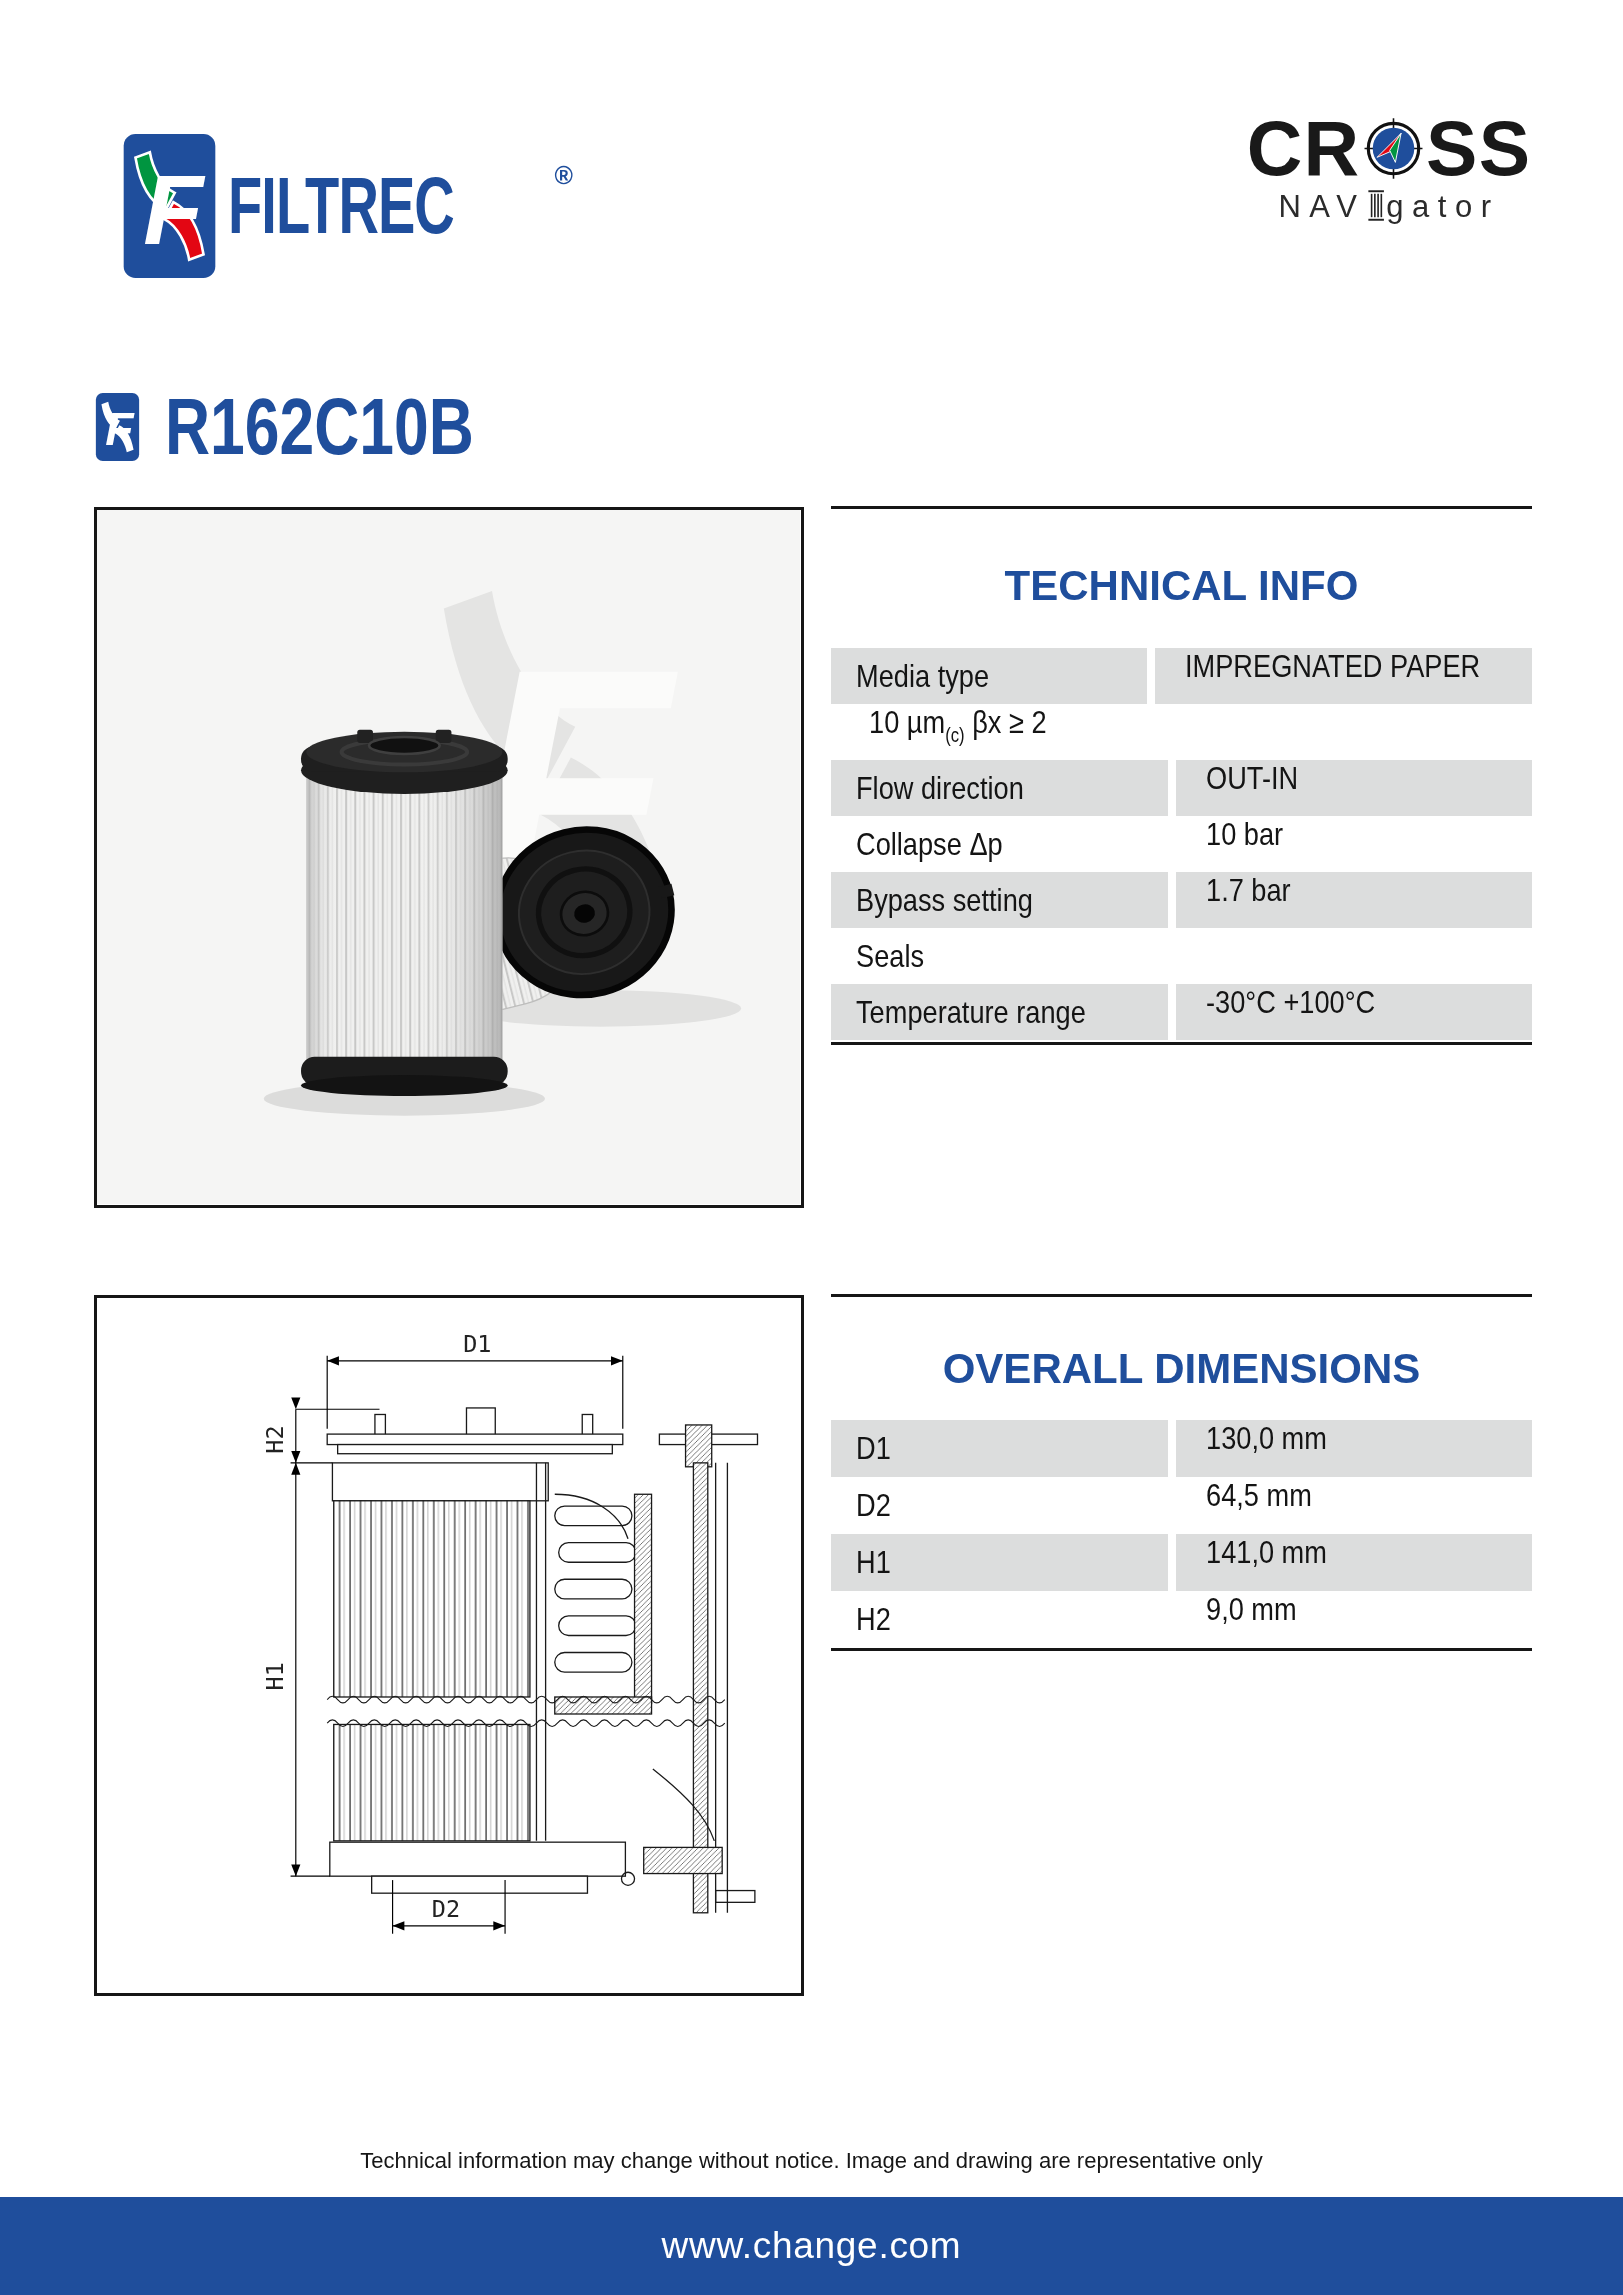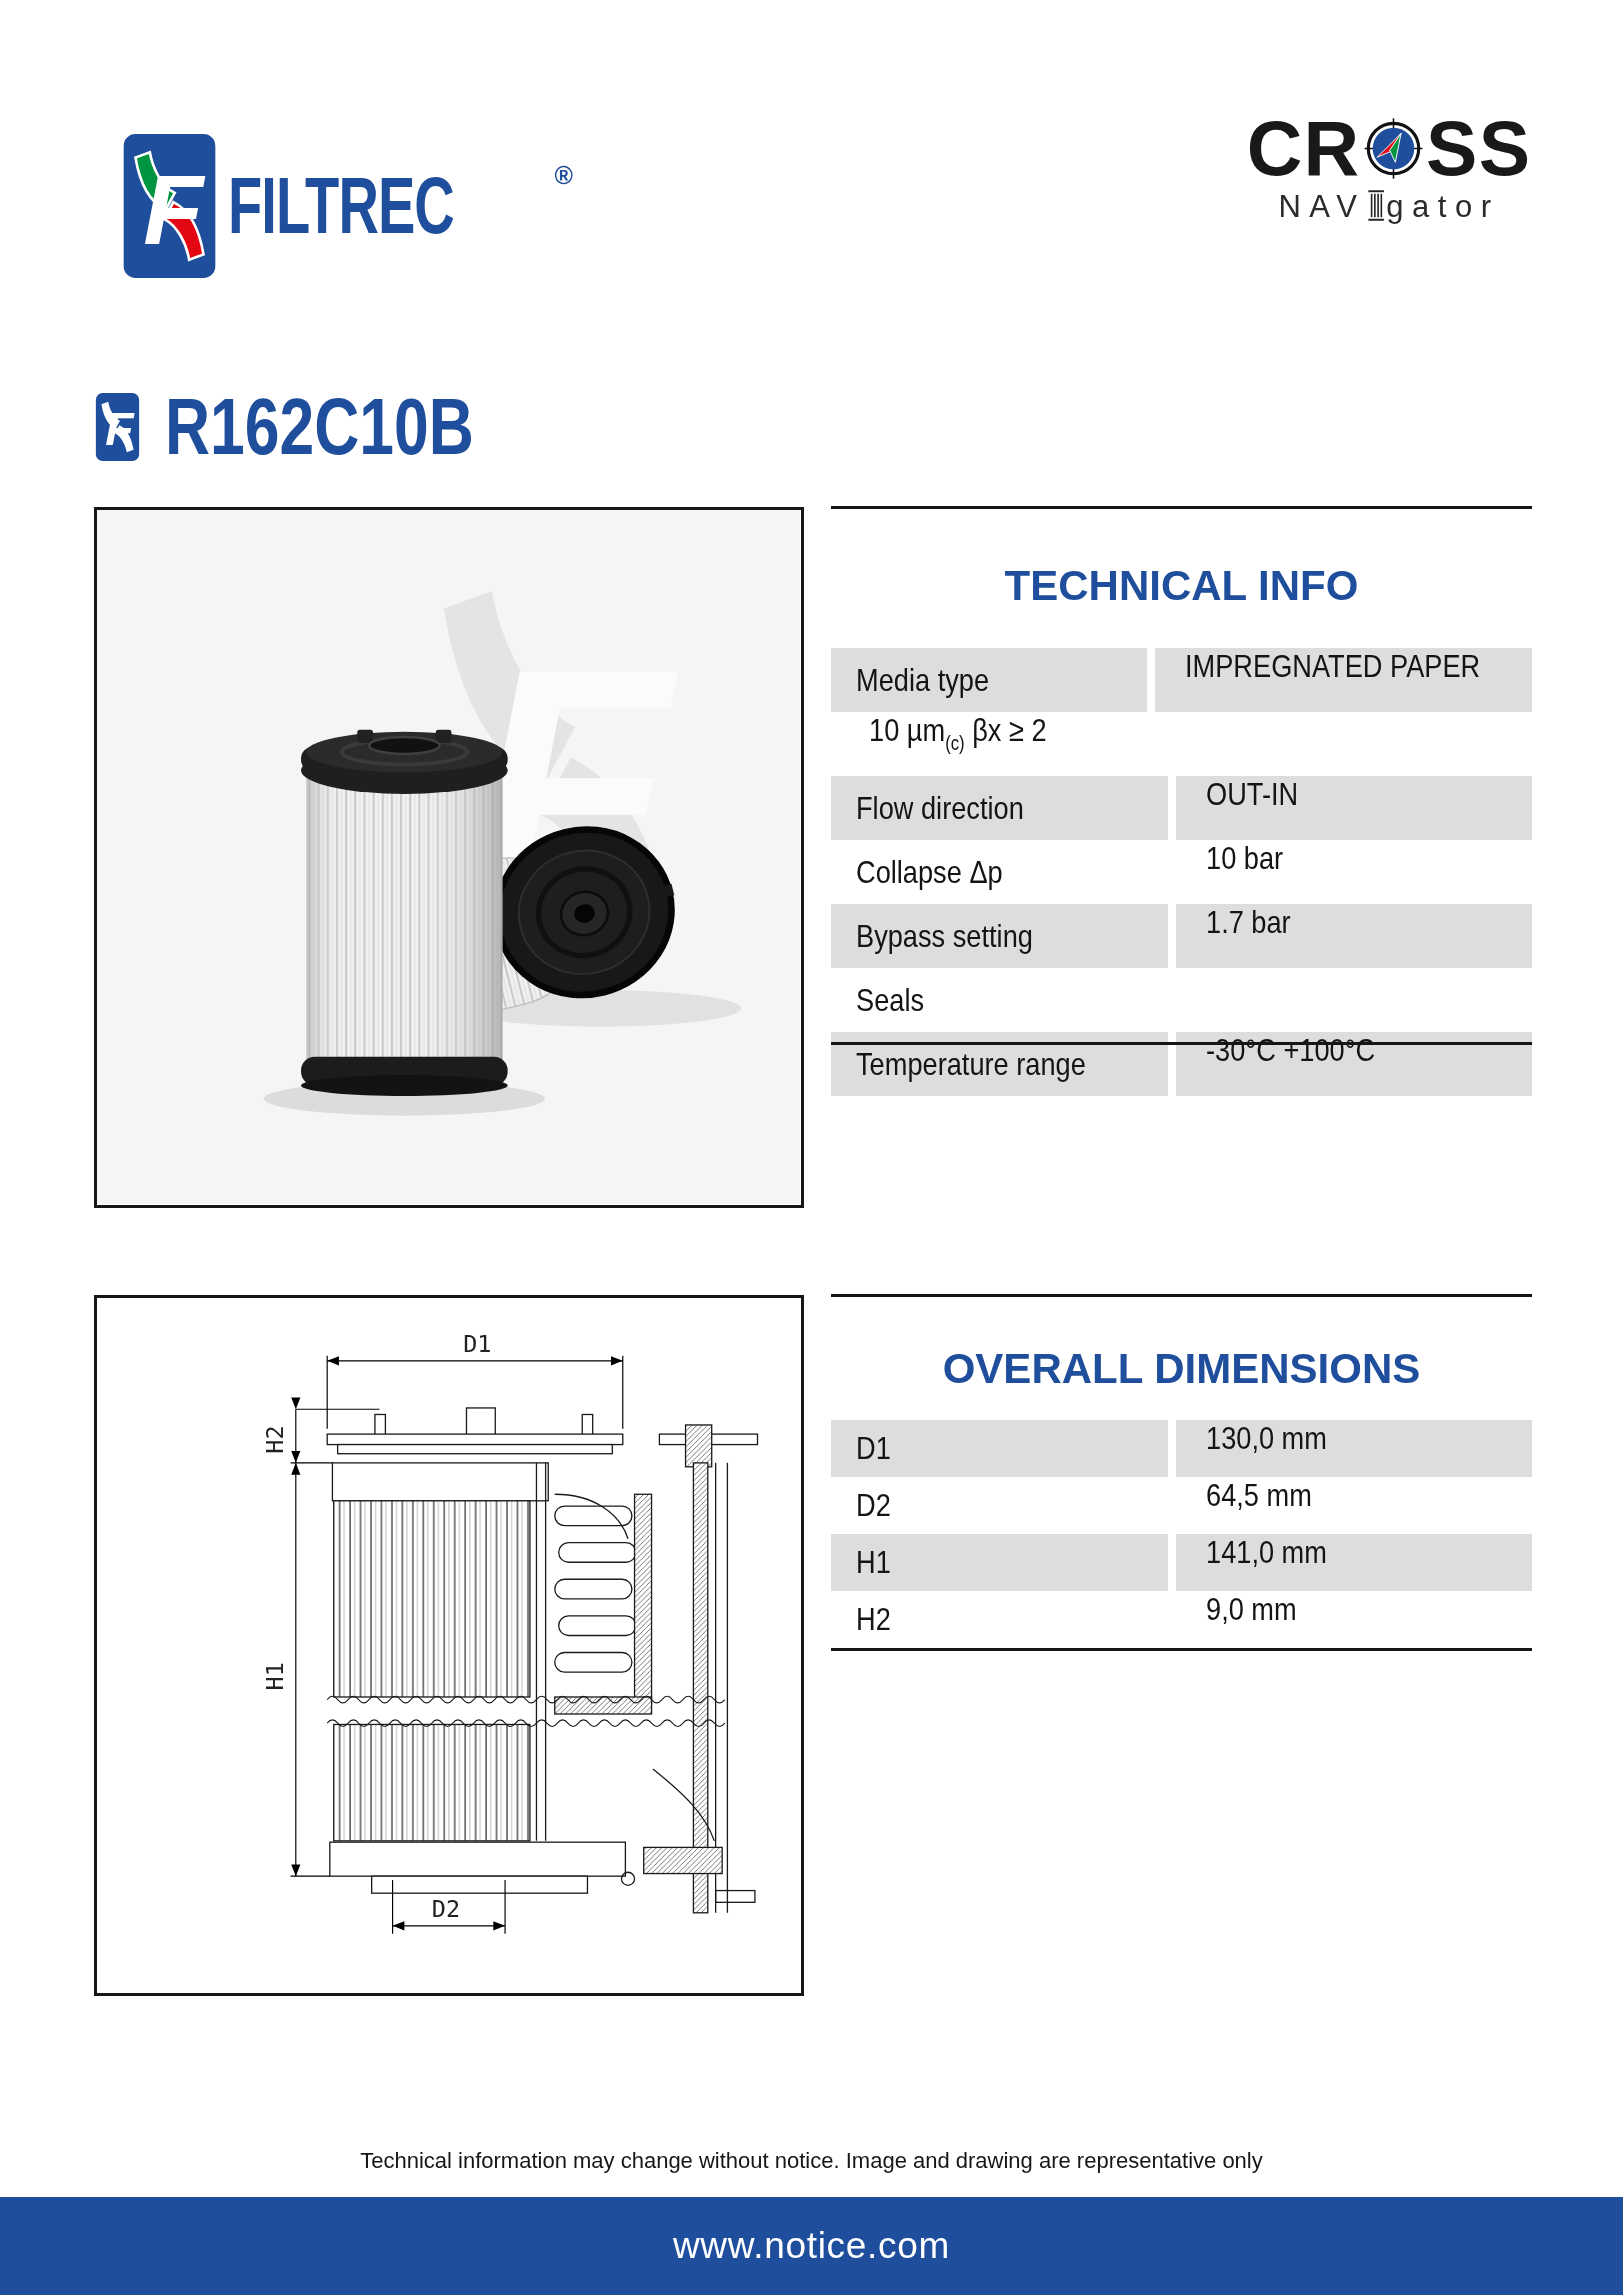--- a/index.html
+++ b/index.html
@@ -34,21 +34,21 @@
   .frame.photo{top:507px;}
   .frame.draw{top:1295px;}
   .frame svg{display:block;}
 
   
   .rsec{position:absolute;left:831px;width:701px;}
   .rsec .rule{position:absolute;left:0;right:0;height:3.3px;background:#161616;}
   .rsec h2{position:absolute;left:0;right:0;margin:0;text-align:center;
            font-size:42px;font-weight:bold;color:#1F4E9C;letter-spacing:0;white-space:nowrap;}
   .tbl{position:absolute;left:0;right:0;}
-  .row{display:flex;height:64px;}
+  .row{display:flex;height:56px;}
   .row .c1{width:337px;display:flex;align-items:center;padding-left:25px;box-sizing:border-box;}
   .row .c2{flex:1;margin-left:7.9px;display:flex;align-items:flex-start;padding-left:30px;box-sizing:border-box;}
   .row.gray .c1,.row.gray .c2{background:#DCDDDD;}
   .ctext{display:inline-block;transform:scaleX(.85);transform-origin:left center;
          font-size:32px;color:#141414;white-space:nowrap;}
   .ctext .sub{font-size:19.6px;vertical-align:-9.2px;}
 
   .sec-tech{top:506px;height:543px;}
   .sec-tech h2{top:56px;}
   .sec-tech .tbl{top:142px;}
@@ -353,17 +353,17 @@
         <div class="c2">
             <span class="ctext">9,0 mm</span>
           </div>
       </div>
     </div>
     <div class="rule bot"></div>
   </div>
 
   <div class="disclaimer">Technical information may change without notice. Image and drawing are representative only</div>
   <div class="footbar">
-    <span class="site">www.notice.com</span>
+    <span class="site">www.change.com</span>
   </div>
 
 </div>
 
 
 </body></html>

